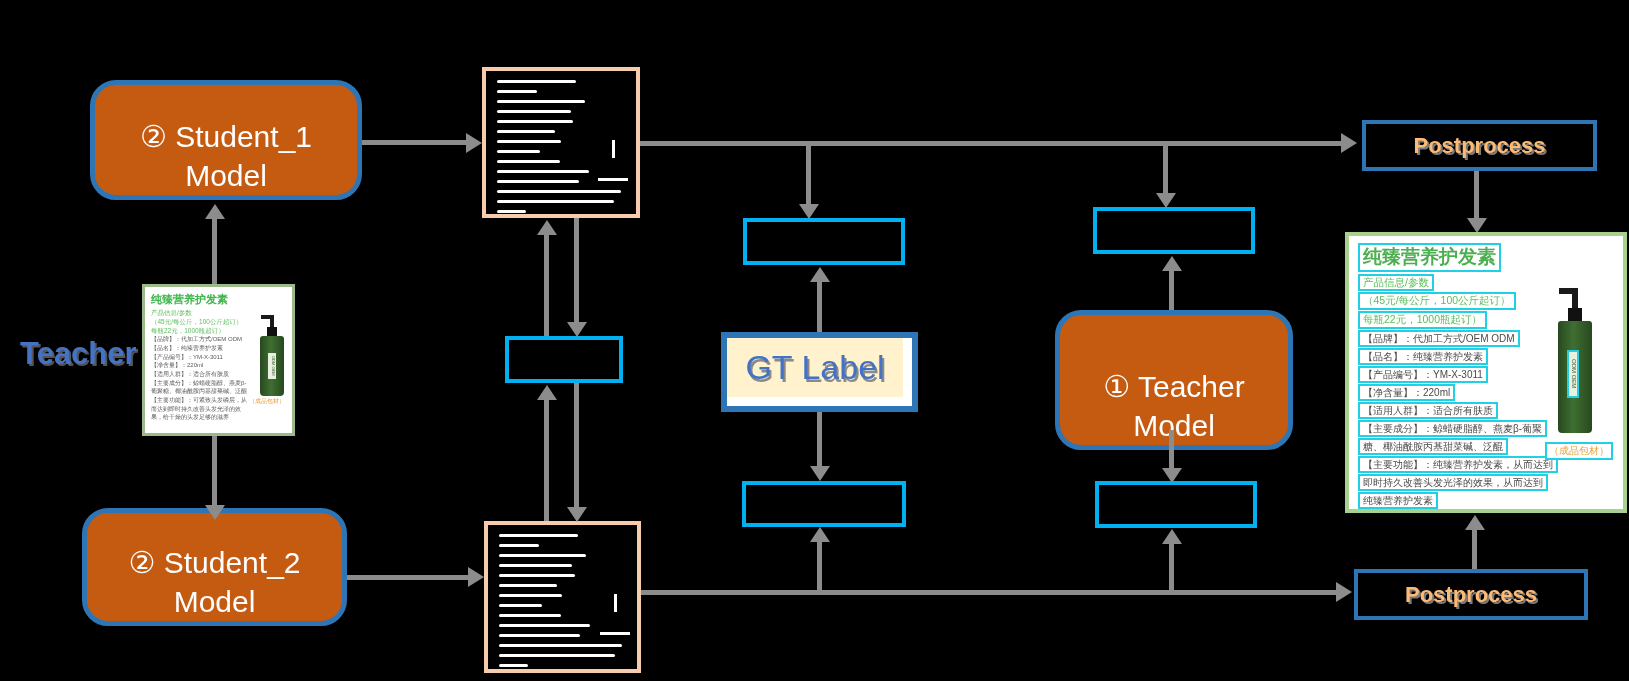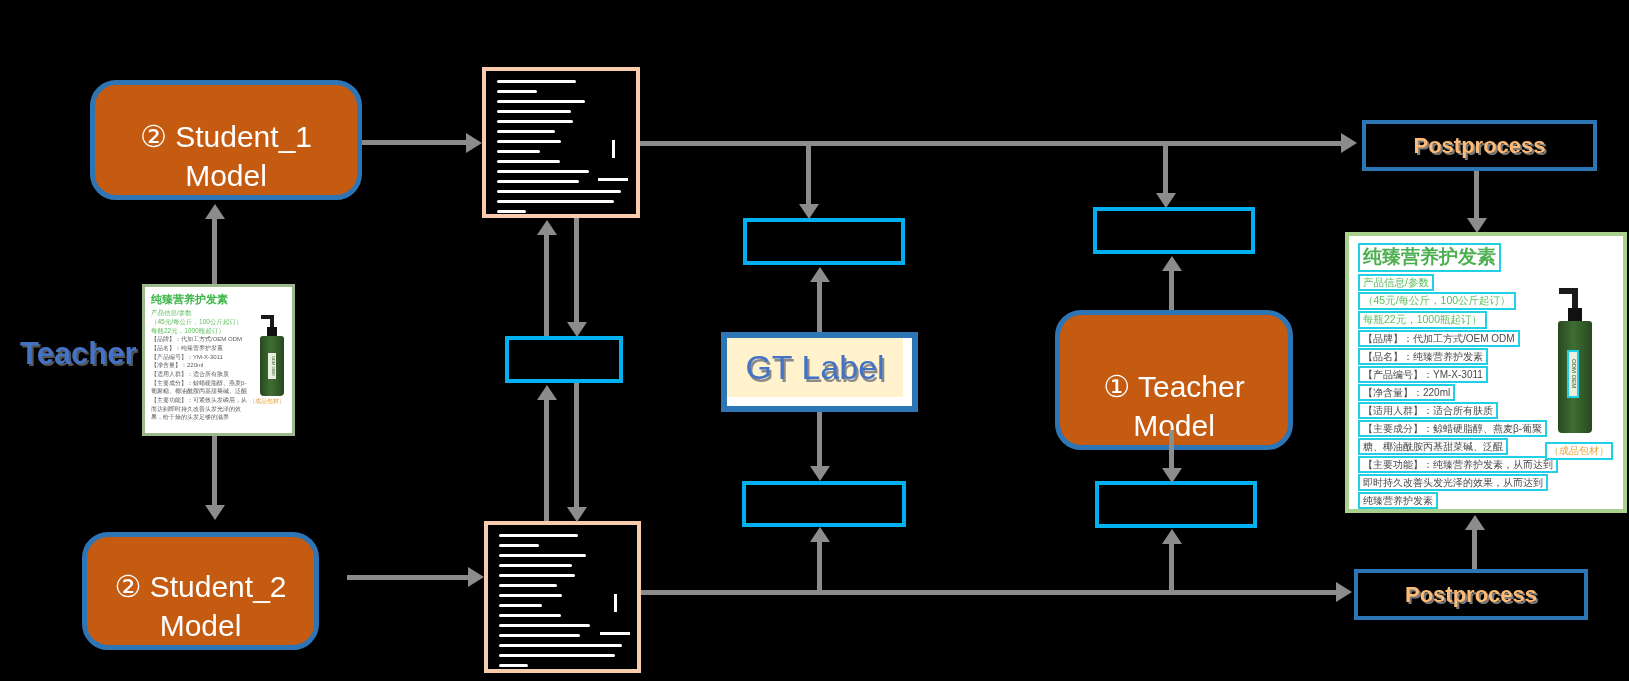--- a/index.html
+++ b/index.html
@@ -70,21 +70,21 @@
 </head>
 <body>
 
 <div id="canvas">
 
   <div class="blue-label" style="left:20px; top:336px; font-size:31px;">Teacher</div>
 
   <div class="model-box" style="left:90px; top:80px; width:272px; height:120px;">
     <span>② Student_1 Model</span>
   </div>
-  <div class="model-box" style="left:82px; top:532px; width:237px; height:118px;">
+  <div class="model-box" style="left:82px; top:508px; width:265px; height:118px;">
     <span>② Student_2 Model</span>
   </div>
   <div class="model-box" style="left:1055px; top:310px; width:238px; height:140px;">
     <span>① Teacher Model</span>
   </div>
 
   <div class="map-box" style="left:482px; top:67px; width:158px; height:151px;">
     <div class="map-vtick"></div>
     <div class="map-rline"></div>
   <div class="map-line" style="width: 57%;"></div>

